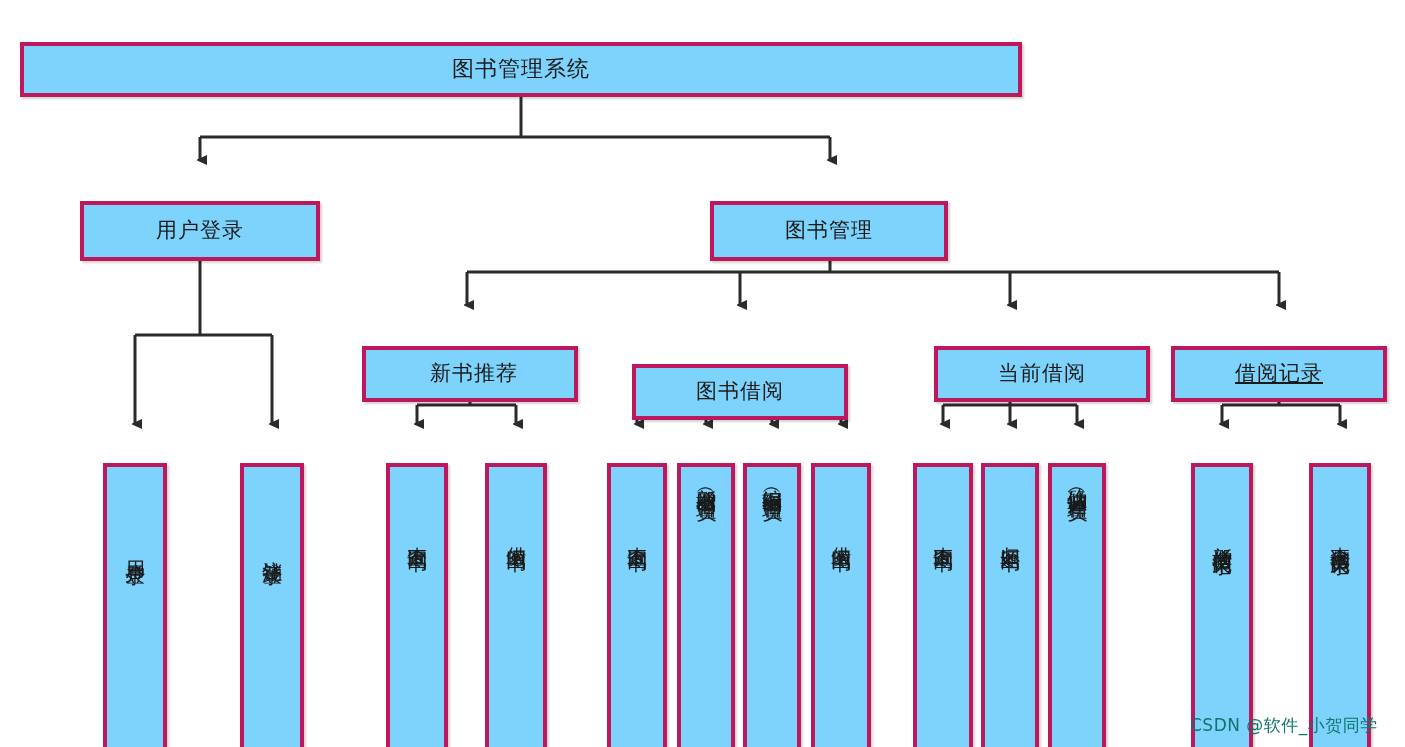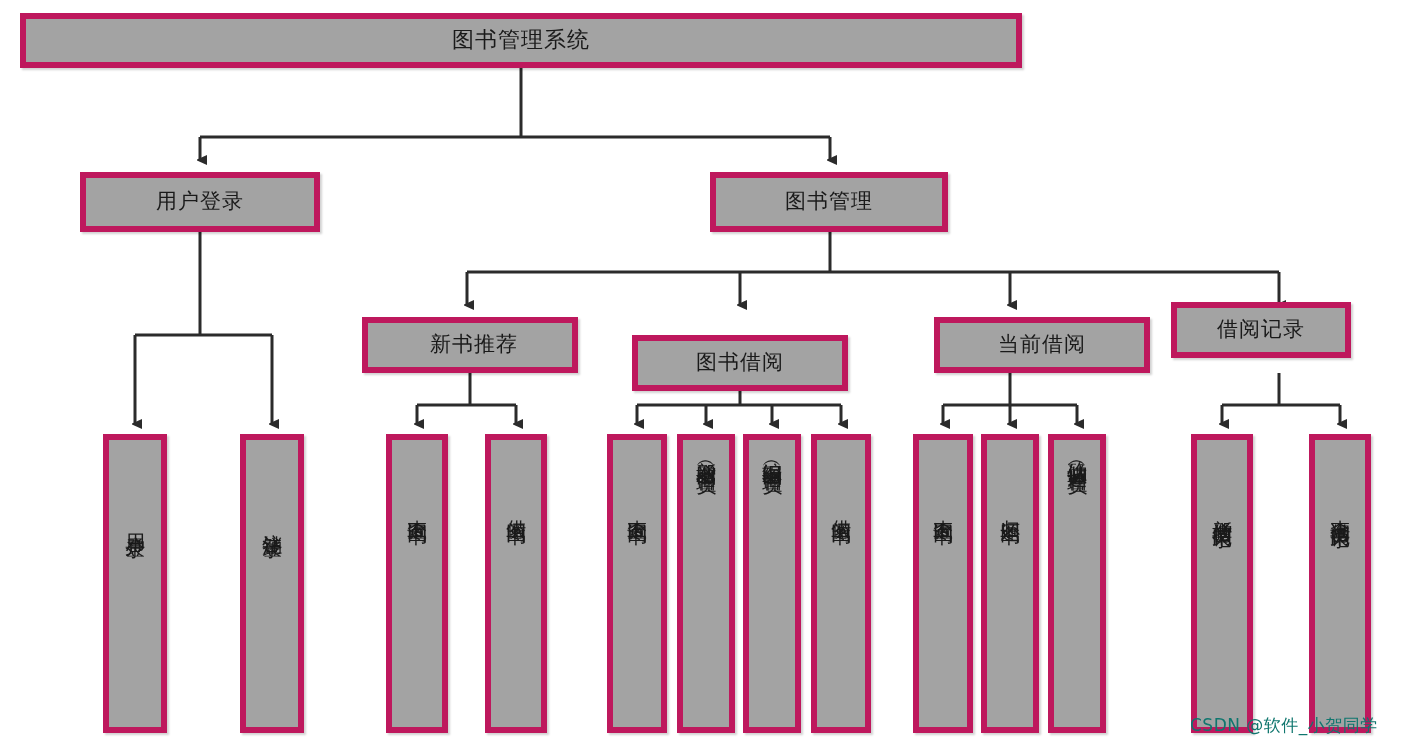--- a/index.html
+++ b/index.html
@@ -19,27 +19,28 @@
     position: absolute;
     left: 0;
     top: 0;
     width: 1405px;
     height: 747px;
     pointer-events: none;
   }
   .node {
     position: absolute;
     box-sizing: border-box;
-    background: #a3a3a3;
-    border: 6px solid #be185d;
+    background: #7dd3fc;
+    border: 4px solid #be185d;
     box-shadow: 2px 2px 2px rgba(0,0,0,0.18);
     display: flex;
     align-items: center;
     justify-content: center;
     color: #1a1a1a;
+    margin-top: 29px;
   }
   .node.horiz {
     font-size: 21px;
     letter-spacing: 1px;
     line-height: 1.1;
   }
   .node.root {
     font-size: 22px;
   }
   .node.vert {
@@ -143,21 +144,21 @@
 
   <div class="node horiz" style="left:362px; top:317px; width:216px; height:56px;padding-left:8px;">
     <span>新书推荐</span>
   </div>
   <div class="node horiz" style="left:632px; top:335px; width:216px; height:56px;">
     <span>图书借阅</span>
   </div>
   <div class="node horiz" style="left:934px; top:317px; width:216px; height:56px;">
     <span>当前借阅</span>
   </div>
-  <div class="node horiz" style="left:1171px; top:302px; width:180px; height:56px;">
+  <div class="node horiz" style="left:1171px; top:317px; width:216px; height:56px;text-decoration:underline;">
     <span>借阅记录</span>
   </div>
 
   <div class="node vert mid" style="left:103px; top:434px; width:64px; height:299px;">
     <span class="vlabel">用户登录</span>
   </div>
   <div class="node vert mid" style="left:240px; top:434px; width:64px; height:299px;">
     <span class="vlabel">注销登录</span>
   </div>
 

